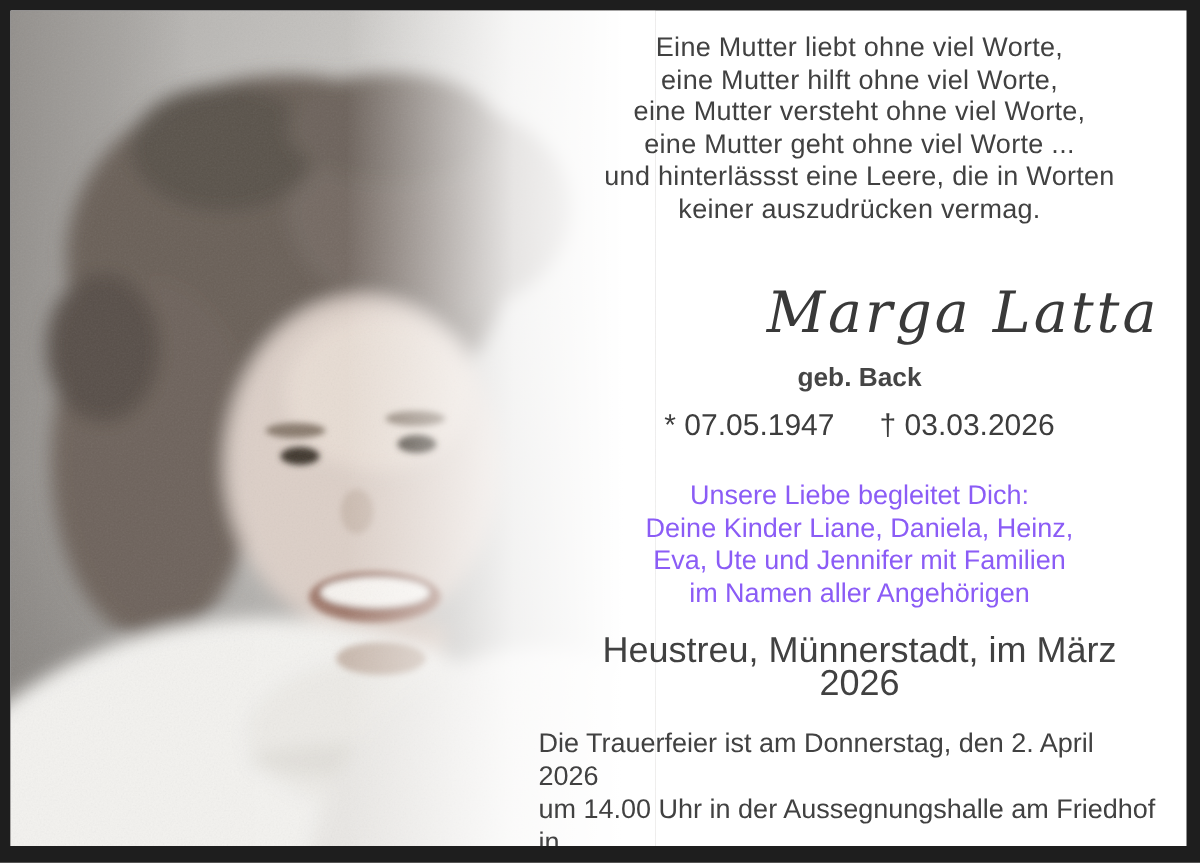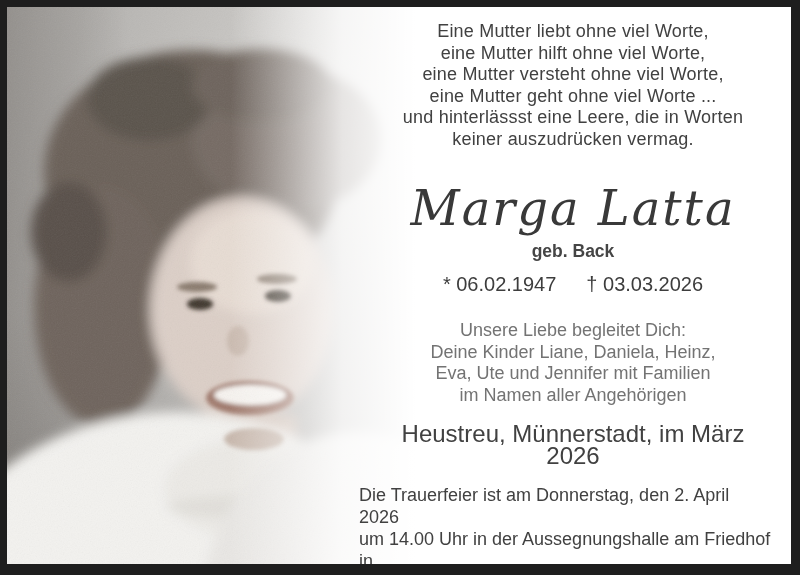--- a/index.html
+++ b/index.html
@@ -41,24 +41,25 @@
     font-size: 18px;
     line-height: 21.5px;
     letter-spacing: 0.2px;
     color: #414141;
   }
   .name {
     margin-top: 26px;
     padding-left: 14px;
     font-family: "DejaVu Serif", serif;
     font-style: italic;
-    font-size: 48px;
+    font-size: 38px;
     line-height: 64px;
     letter-spacing: 2px;
     color: #393939;
+    text-align: right;
   }
   .maiden {
     padding-left: 14px;
     font-size: 17.5px;
     line-height: 22px;
     color: #454545;
     font-weight: bold;
   }
   .dates {
     margin-top: 10px;
@@ -66,21 +67,21 @@
     font-size: 20px;
     line-height: 24px;
     color: #3d3d3d;
   }
   .dates .death { margin-left: 30px; }
   .tribute {
     margin-top: 24px;
     padding-left: 14px;
     font-size: 18px;
     line-height: 21.5px;
-    color: #737373;
+    color: #8b5cf6;
   }
   .place {
     margin-top: 17px;
     padding-left: 14px;
     font-size: 24px;
     line-height: 22px;
     color: #414141;
   }
   .funeral {
     margin-top: 17px;
@@ -178,21 +179,21 @@
 eine Mutter versteht ohne viel Worte,
 eine Mutter geht ohne viel Worte ...
 und hinterlässst eine Leere, die in Worten
 keiner auszudrücken vermag.</div>
 
       <div class="name">Marga Latta</div>
 
       <div class="maiden">geb. Back</div>
 
       <div class="dates">
-        <span class="birth">* 06.02.1947</span><span class="death">† 03.03.2026</span>
+        <span class="birth">* 07.05.1947</span><span class="death">† 03.03.2026</span>
       </div>
 
       <div class="tribute pre">Unsere Liebe begleitet Dich:
 Deine Kinder Liane, Daniela, Heinz,
 Eva, Ute und Jennifer mit Familien
 im Namen aller Angehörigen</div>
 
       <div class="place">Heustreu, Münnerstadt, im März 2026</div>
 
       <div class="funeral pre">Die Trauerfeier ist am Donnerstag, den 2. April 2026

